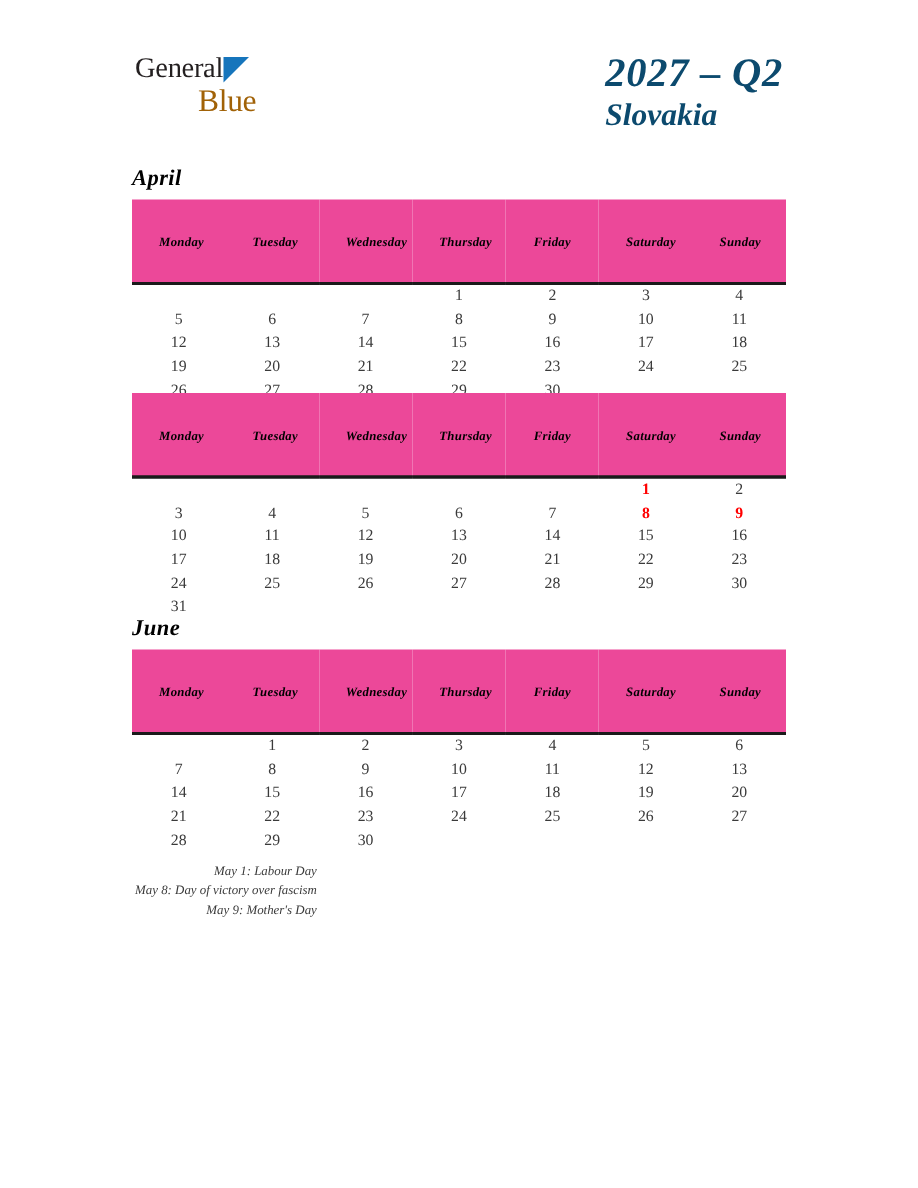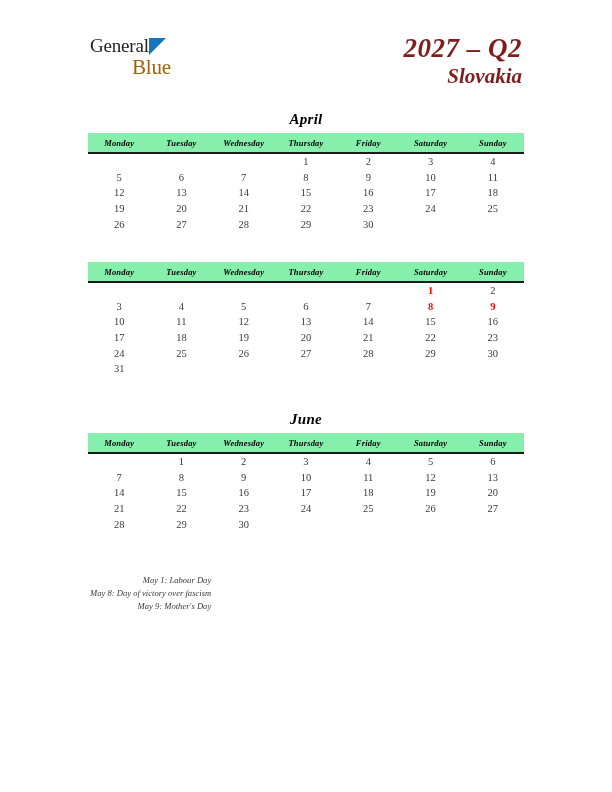--- a/index.html
+++ b/index.html
@@ -58,22 +58,21 @@
     color: #a16207;
     margin-top: 1px;
     margin-left: 42px;
     letter-spacing: -0.2px;
   }
 
   .title-block {
     position: absolute;
     right: 90px;
     top: 34px;
-    text-align: right;
-    color: #7f1d1d;
+    color: #0c4a6e;
     font-style: italic;
   }
   .title-main {
     display: block;
     font-size: 27px;
     font-weight: bold;
     letter-spacing: 0.5px;
     line-height: 1.05;
   }
   .title-sub {
@@ -88,43 +87,43 @@
   .month-block {
     position: absolute;
     left: 88px;
     width: 436px;
   }
   #month-0 { top: 112px; }
   #month-1 { top: 262px; }
   #month-2 { top: 412px; }
 
   .month-name {
-    text-align: center;
+    text-align: left;
     font-size: 15px;
     font-weight: bold;
     font-style: italic;
     color: #000000;
     line-height: 1;
     padding-bottom: 6px;
     letter-spacing: 0.3px;
   }
 
   table.cal {
     width: 436px;
     border-collapse: collapse;
     table-layout: fixed;
   }
   table.cal th {
-    background: #86efac;
+    background: #ec4899;
     font-size: 8.5px;
     font-weight: bold;
     font-style: italic;
     color: #000000;
     height: 19px;
-    padding: 0;
+    padding: 18px;
     text-align: center;
     vertical-align: middle;
     letter-spacing: 0.2px;
   }
   table.cal thead tr {
     border-bottom: 2.2px solid #1a1a1a;
   }
   table.cal td {
     font-size: 10.5px;
     color: #3a3a3a;

